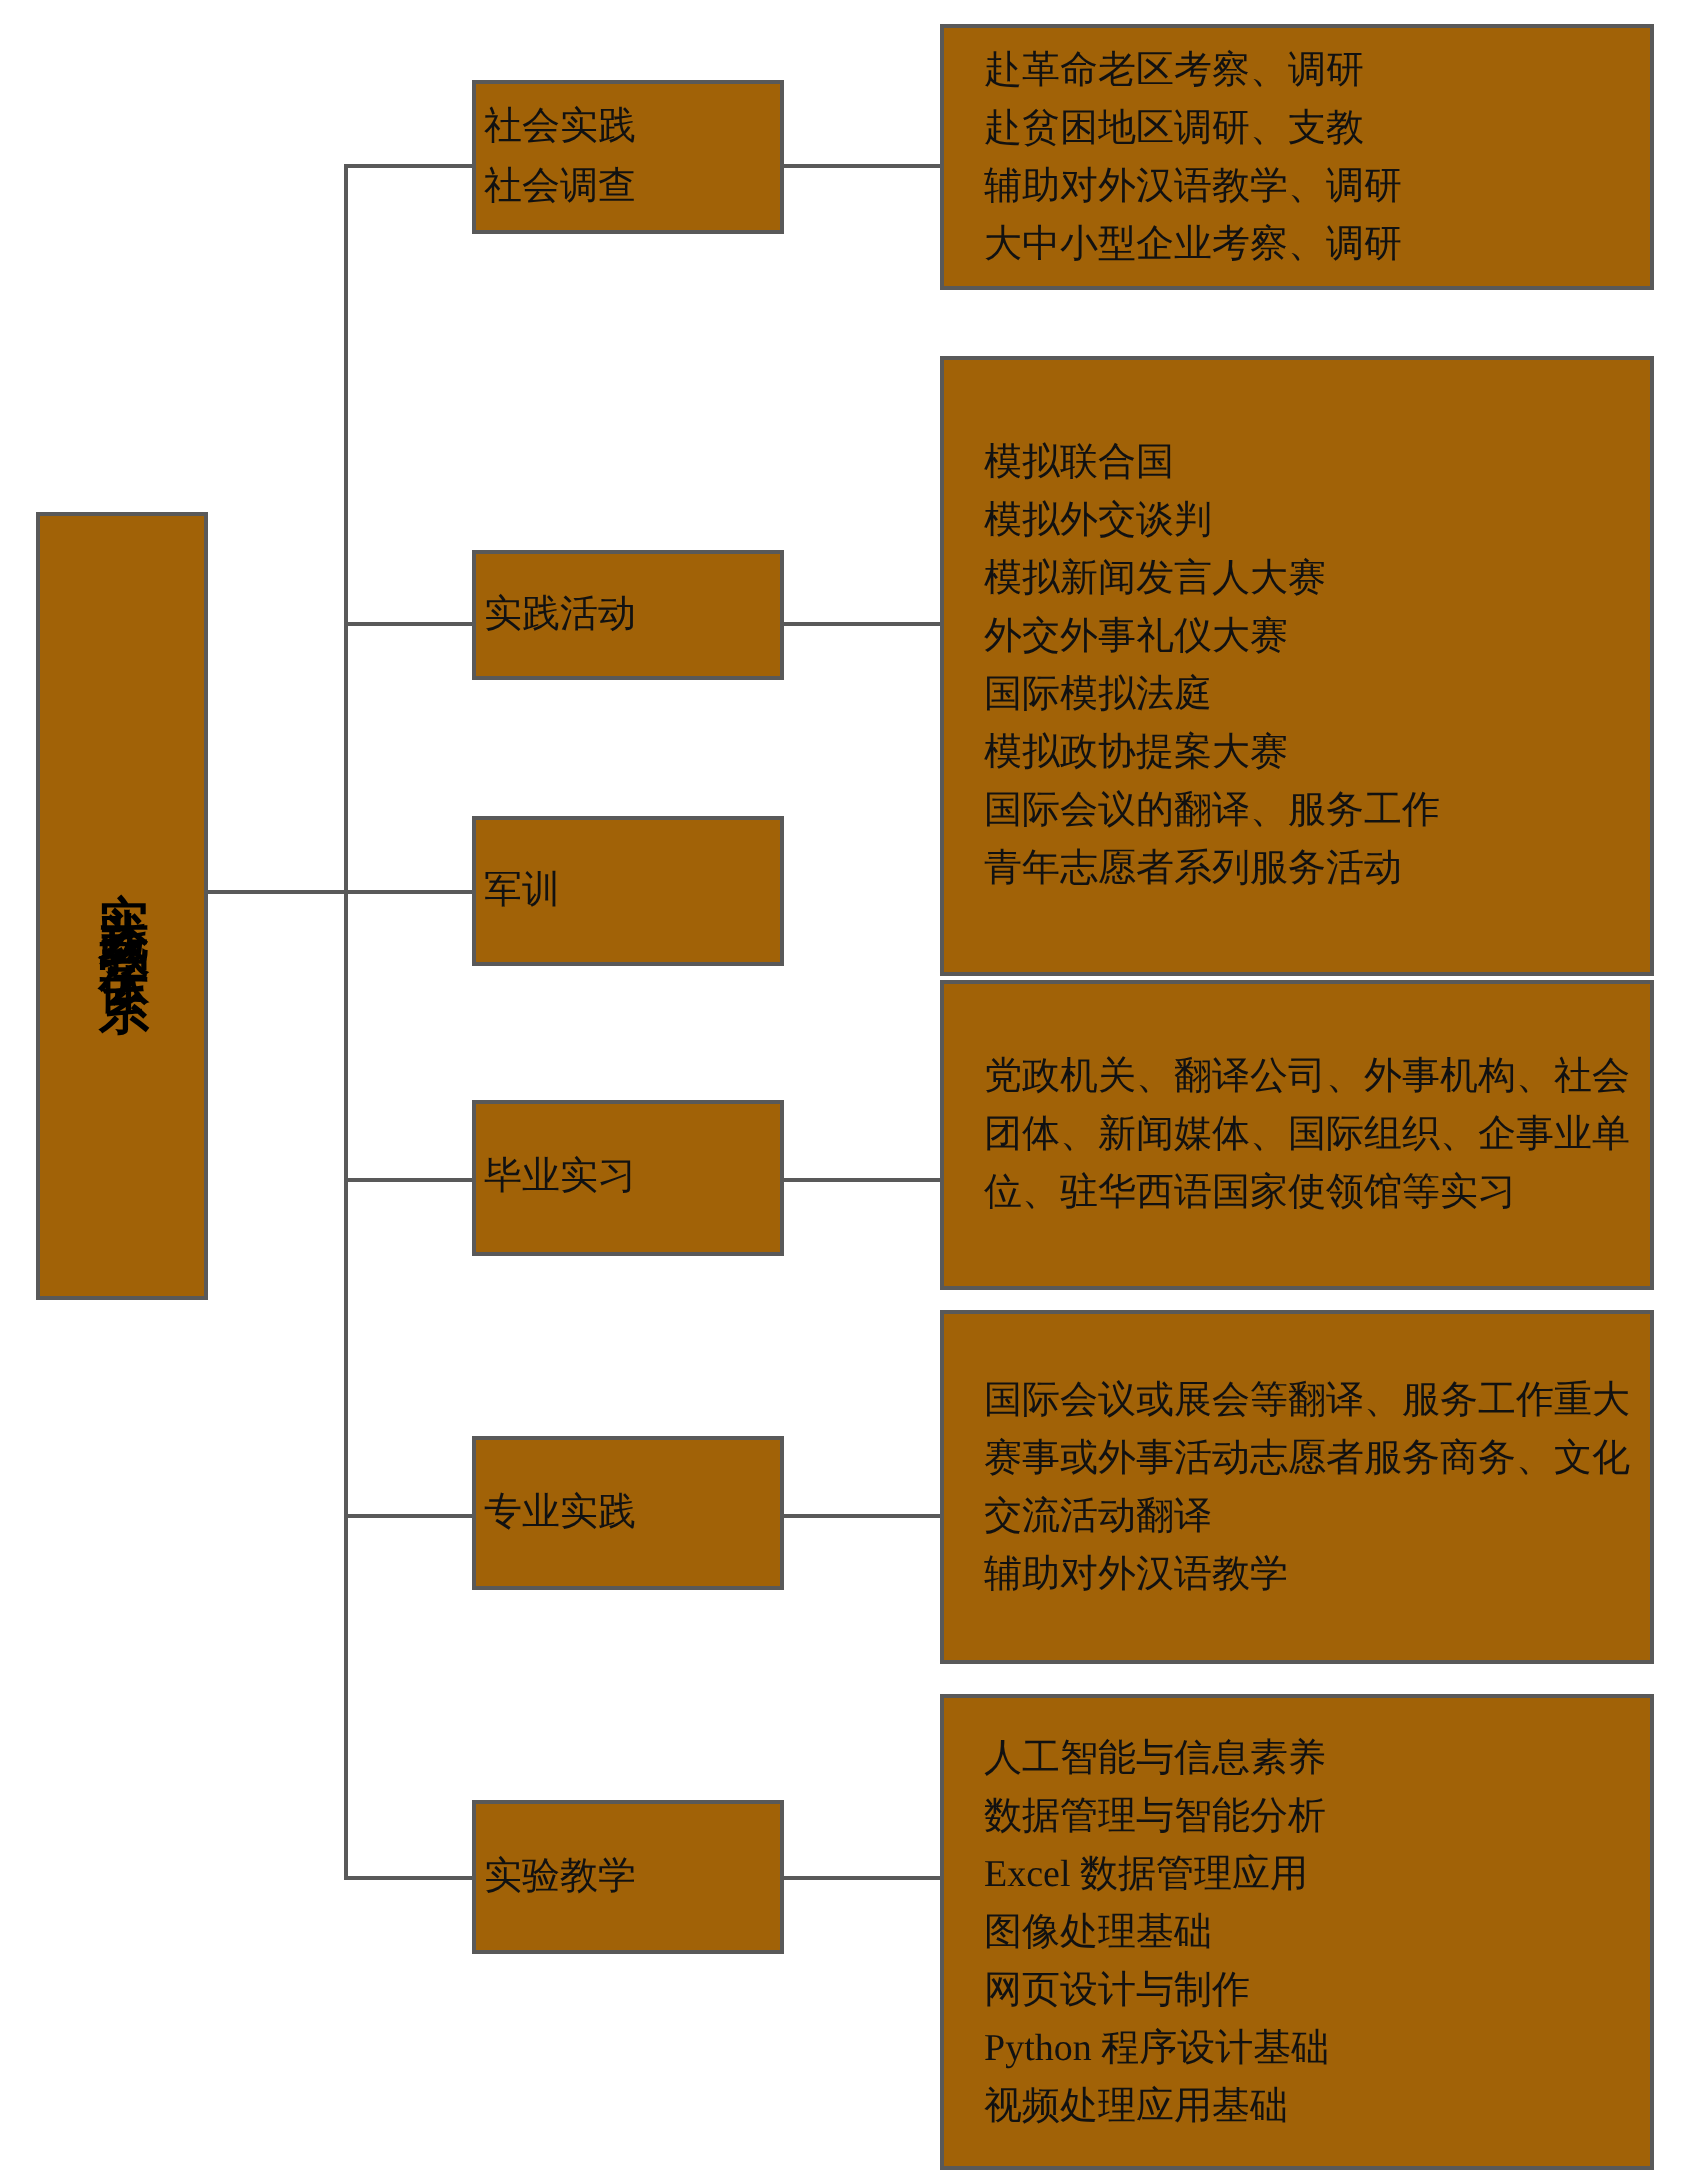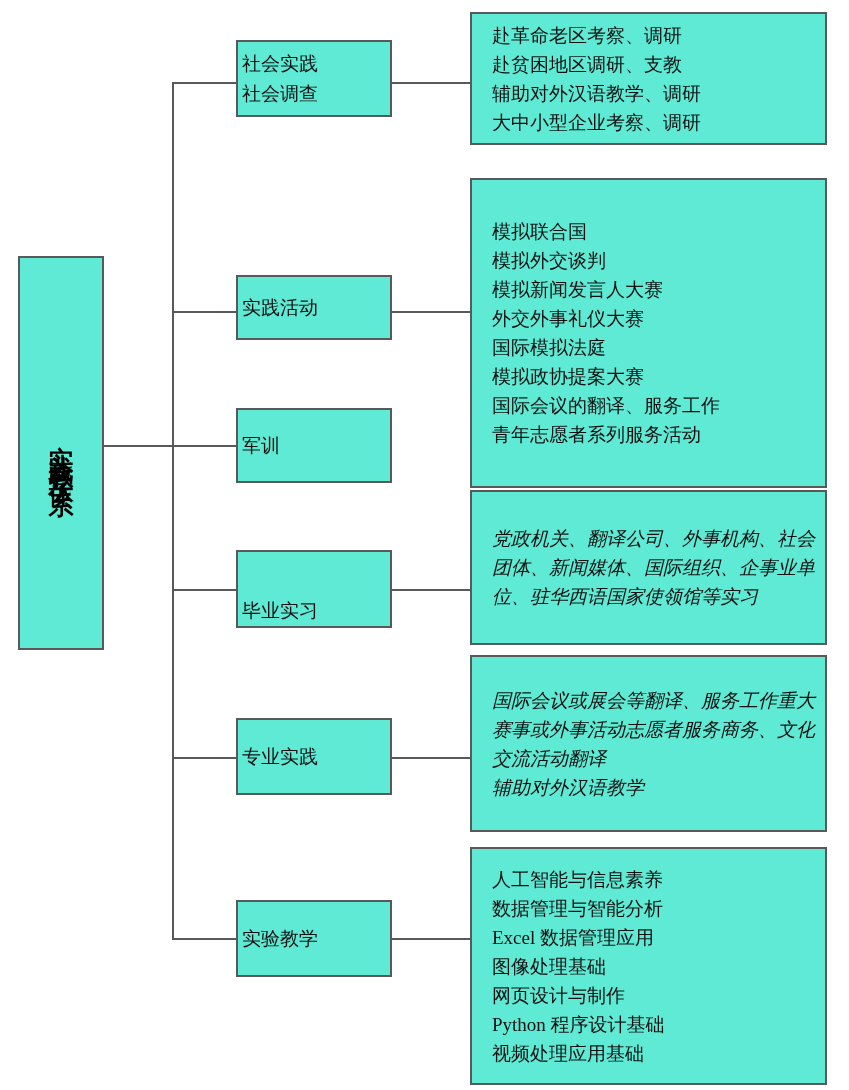--- a/index.html
+++ b/index.html
@@ -15,21 +15,21 @@
     position: relative;
     width: 849px;
     height: 1090px;
     background: #ffffff;
     overflow: hidden;
   }
   .box {
     position: absolute;
     box-sizing: border-box;
     border: 2px solid #595959;
-    background: #5eead4;
+    background: #a16207;
     display: flex;
     flex-direction: column;
     justify-content: center;
   }
   
   .root-box {
     left: 18px;
     top: 256px;
     width: 86px;
     height: 394px;
@@ -67,21 +67,20 @@
     justify-content: center;
   }
   .detail-line {
     font-size: 19px;
     line-height: 29px;
     white-space: nowrap;
     color: #111111;
   }
   .detail-box.wrap .detail-line {
     white-space: normal;
-    font-style: italic;
   }
   
   .line {
     position: absolute;
     background: #595959;
   }
   .line.h { height: 2px; }
   .line.v { width: 2px; }
 </style>
 </head>
@@ -116,21 +115,21 @@
   </div>
 
   <div class="box cat-box" style="top:275px; height:65px;">
     <span class="cat-line">实践活动</span>
   </div>
 
   <div class="box cat-box" style="top:408px; height:75px;">
     <span class="cat-line">军训</span>
   </div>
 
-  <div class="box cat-box" style="top:550px; height:78px;justify-content:flex-end;">
+  <div class="box cat-box" style="top:550px; height:78px;">
     <span class="cat-line">毕业实习</span>
   </div>
 
   <div class="box cat-box" style="top:900px; height:77px;">
     <span class="cat-line">实验教学</span>
   </div>
 
   <div class="box cat-box" style="top:718px; height:77px;">
     <span class="cat-line">专业实践</span>
   </div>

